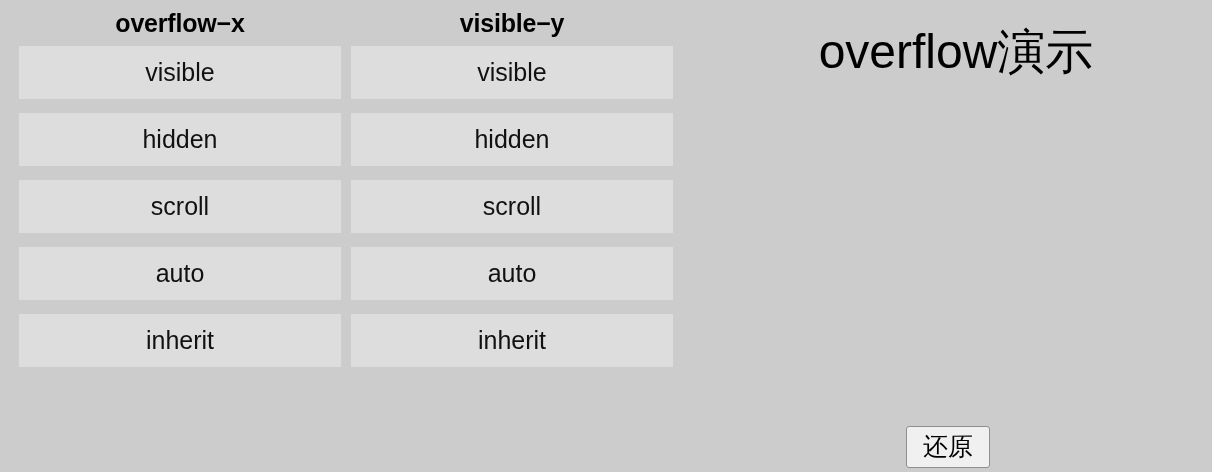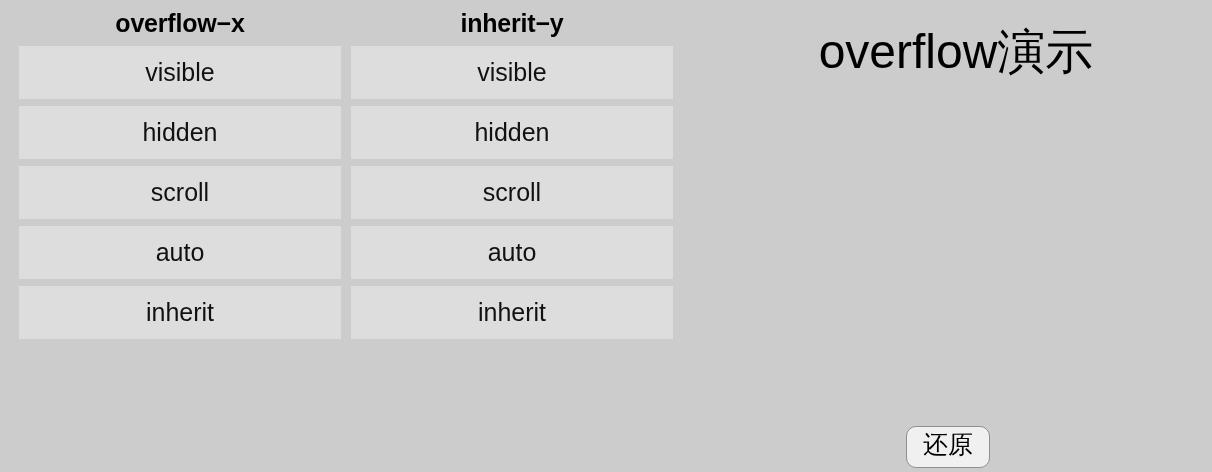--- a/index.html
+++ b/index.html
@@ -46,21 +46,21 @@
   .option-list {
     list-style: none;
     margin: 0;
     padding: 0;
   }
 
   .option-item {
     background: #dddddd;
     height: 53px;
     line-height: 53px;
-    margin-bottom: 7px;
+    margin-bottom: 14px;
     text-align: center;
     font-size: 25px;
     color: #111111;
     white-space: nowrap;
     cursor: pointer;
   }
 
   
   #demo-panel {
     position: absolute;
@@ -110,22 +110,22 @@
 
   #restore-button {
     position: absolute;
     left: 206px;
     top: 426px;
     width: 84px;
     height: 42px;
     box-sizing: border-box;
     background: #f0f0f0;
     border: 1px solid #8f8f8f;
-    border-radius: 10px;
-    font-family: Liberation Mono, monospace;
+    border-radius: 3px;
+    font-family: Liberation Serif, serif;
     font-size: 25px;
     color: #000000;
     line-height: 38px;
     padding: 0;
     text-align: center;
     cursor: pointer;
     white-space: nowrap;
   }
 </style>
 </head>
@@ -138,21 +138,21 @@
     <ul class="option-list">
       <li class="option-item">visible</li>
       <li class="option-item">hidden</li>
       <li class="option-item">scroll</li>
       <li class="option-item">auto</li>
       <li class="option-item">inherit</li>
     </ul>
   </div>
 
   <div class="option-column" id="column-overflow-y">
-    <div class="column-title">inherit−y</div>
+    <div class="column-title">visible−y</div>
     <ul class="option-list">
       <li class="option-item">visible</li>
       <li class="option-item">hidden</li>
       <li class="option-item">scroll</li>
       <li class="option-item">auto</li>
       <li class="option-item">inherit</li>
     </ul>
   </div>
 
 </div>

